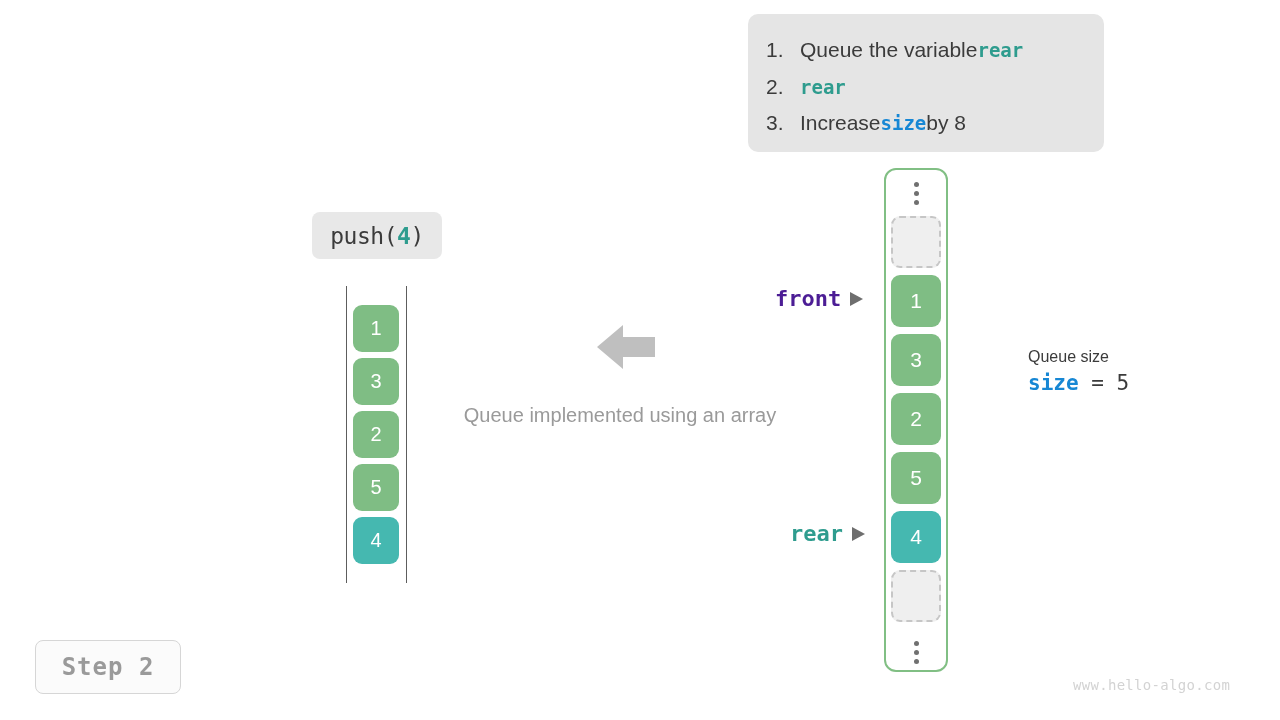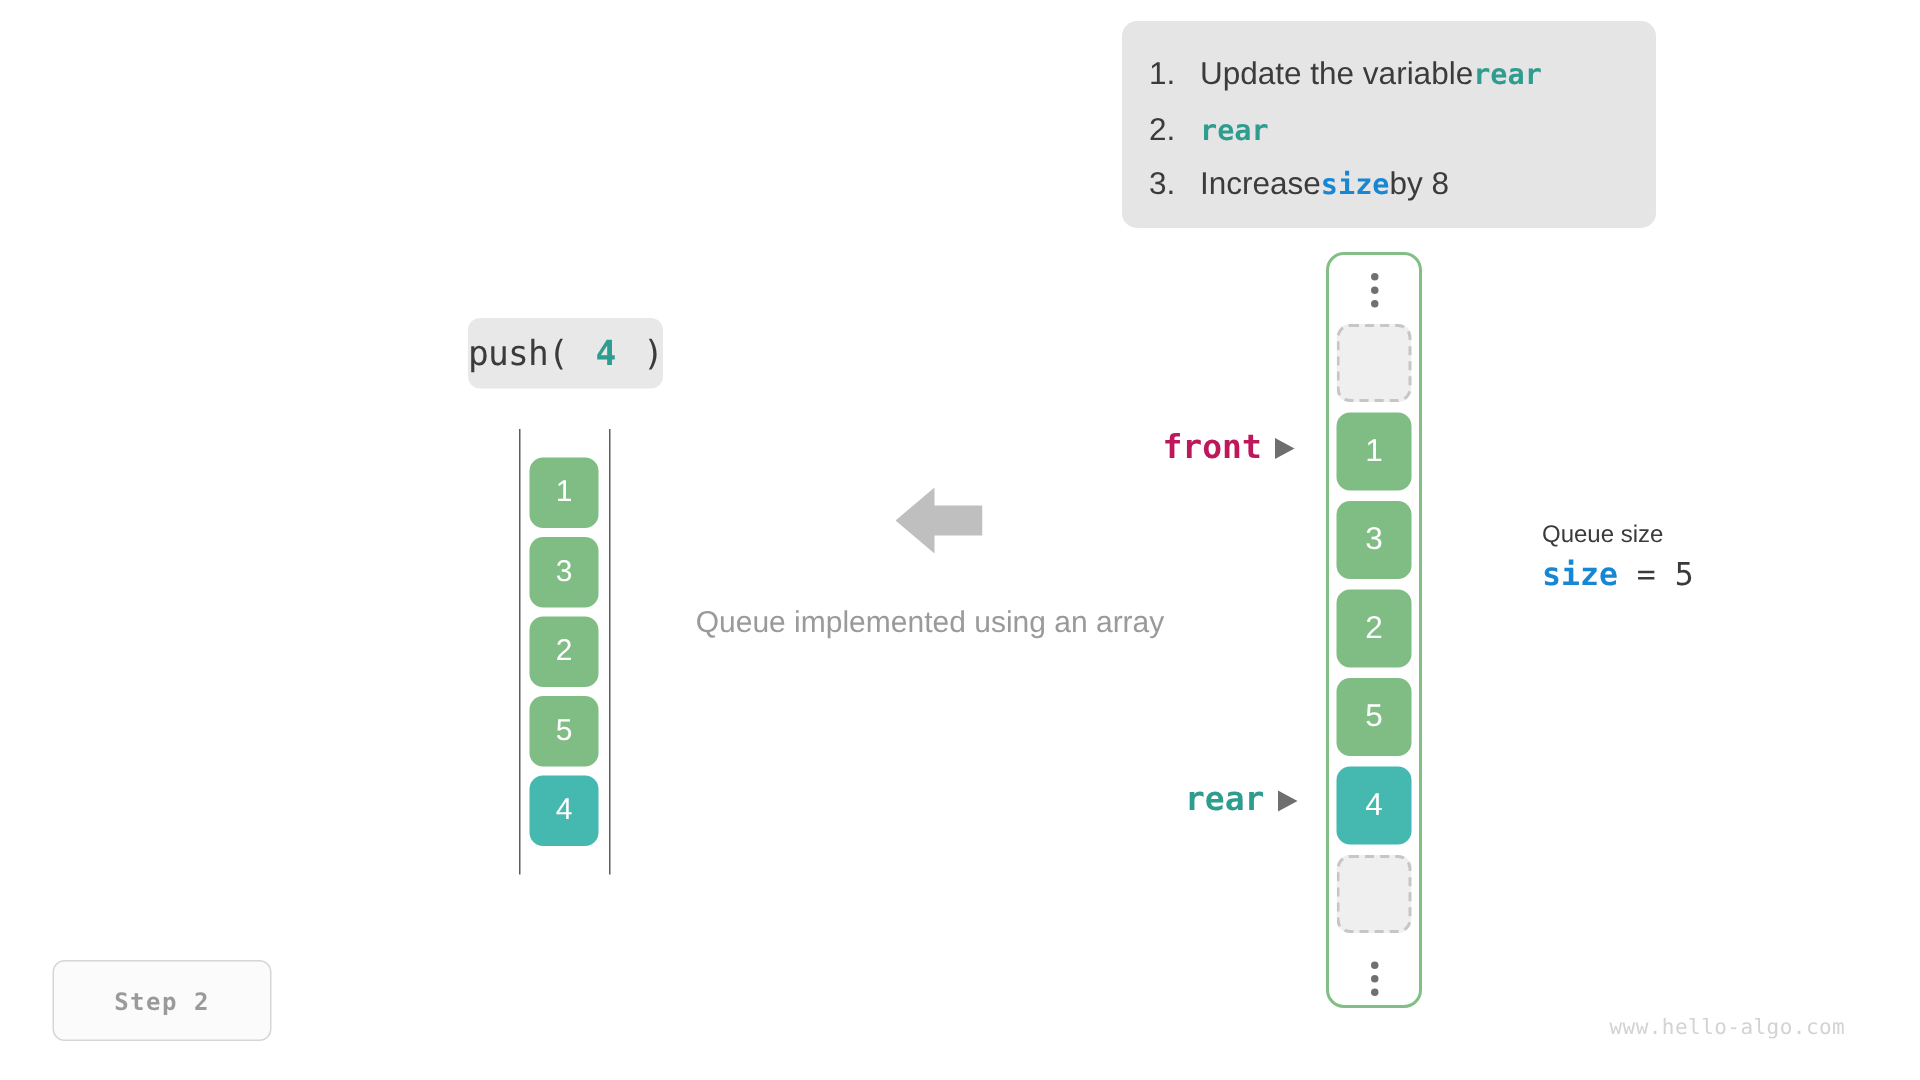--- a/index.html
+++ b/index.html
@@ -56,21 +56,21 @@
   #push-label {
     position: absolute;
     left: 312px;
     top: 212px;
     width: 130px;
     height: 47px;
     background: #e8e8e8;
     border-radius: 8px;
     display: flex;
     align-items: center;
-    justify-content: space-between;
+    justify-content: center;
     font-family: "DejaVu Sans Mono", monospace;
     font-size: 23px;
     color: #3b3b3b;
     letter-spacing: -0.5px;
   }
   #push-label .arg { color: #2e9c8e; font-weight: bold; }
 
   
   #left-array {
     position: absolute;
@@ -191,21 +191,21 @@
   
   .ptr {
     position: absolute;
     display: flex;
     align-items: center;
     gap: 9px;
     font-family: "DejaVu Sans Mono", monospace;
     font-size: 22px;
     font-weight: bold;
   }
-  #ptr-front { left: 775px; top: 286px; color: #be185d; }
+  #ptr-front { left: 775px; top: 286px; color: #4c1d95; }
   #ptr-rear  { left: 790px; top: 521px; color: #2e9c8e; }
   .ptr-arrow {
     display: inline-block;
     width: 0; height: 0;
     border-top: 7px solid transparent;
     border-bottom: 7px solid transparent;
     border-left: 13px solid #6e6e6e;
   }
 
   
@@ -235,21 +235,21 @@
     top: 640px;
     width: 146px;
     height: 54px;
     border: 1.6px solid #d6d6d6;
     border-radius: 8px;
     background: #fbfbfb;
     display: flex;
     align-items: center;
     justify-content: center;
     font-family: "DejaVu Sans Mono", monospace;
-    font-size: 16px;
+    font-size: 24px;
     font-weight: bold;
     color: #9a9a9a;
     letter-spacing: 1px;
     box-sizing: border-box;
   }
 
   
   #watermark {
     position: absolute;
     left: 1073px;
@@ -259,21 +259,21 @@
     color: #d3d3d3;
     letter-spacing: 0.3px;
   }
 </style>
 </head>
 <body>
 
 <div id="instruction-panel">
   <div class="instr-row">
     <span class="instr-num">1.</span>
-    <span class="instr-text">Update the variable </span>
+    <span class="instr-text">Queue the variable </span>
     <span class="kw kw-teal">rear</span>
     <span class="instr-text"></span>
   </div>
   <div class="instr-row">
     <span class="instr-num">2.</span>
     <span class="kw kw-teal">rear</span>
     <span class="instr-text"></span>
   </div>
   <div class="instr-row">
     <span class="instr-num">3.</span>

